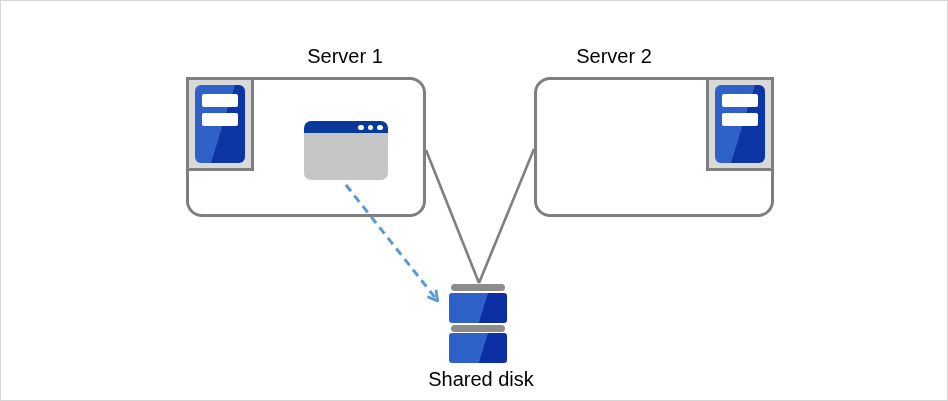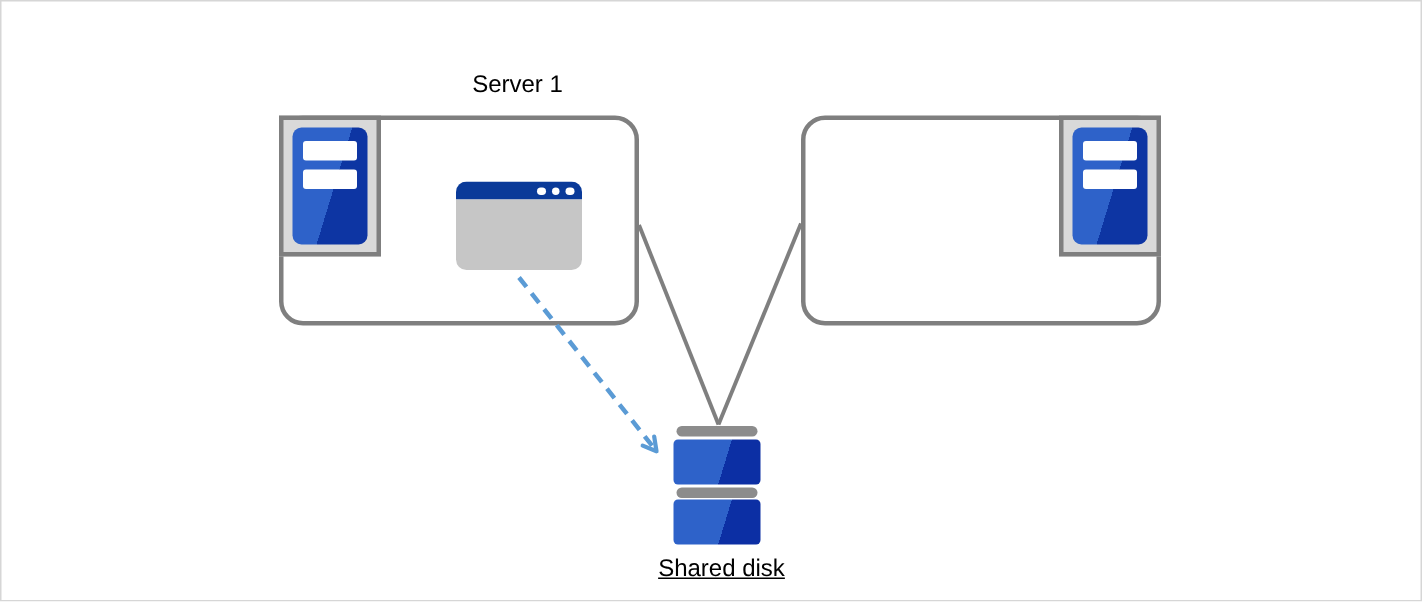--- a/index.html
+++ b/index.html
@@ -7,21 +7,21 @@
     position:relative;
     width:948px;height:401px;
     background:#ffffff;
     border:1px solid #d6d6d6;
     box-sizing:border-box;
     font-family:"Liberation Sans", sans-serif;
     overflow:hidden;
   }
   .label{
     position:absolute;
-    font-size:16px;
+    font-size:20px;
     color:#000;
     text-align:center;
     width:140px;
     line-height:23px;
     white-space:nowrap;
   }
   
   .server-box{
     position:absolute;
     width:240px;height:140px;
@@ -120,21 +120,22 @@
       <marker id="openArrow" viewBox="0 0 12 12" refX="9" refY="6" markerWidth="13" markerHeight="13" orient="auto" markerUnits="userSpaceOnUse">
         <path d="M2,1.5 L10,6 L2,10.5" fill="none" stroke="#5b9bd5" stroke-width="2.6" stroke-linecap="round" stroke-linejoin="round"></path>
       </marker>
     </defs>
     <line x1="425" y1="149" x2="478" y2="282" stroke="#7f7f7f" stroke-width="2.6"></line>
     <line x1="533" y1="148" x2="478" y2="282" stroke="#7f7f7f" stroke-width="2.6"></line>
     <line x1="345" y1="184" x2="436" y2="299" stroke="#5b9bd5" stroke-width="3" stroke-dasharray="8 5.5" marker-end="url(#openArrow)"></line>
   </svg>
 
   <div class="label" style="left:274px;top:44px;">Server 1</div>
-  <div class="label" style="left:410px;top:367px;text-decoration:underline;">Shared disk</div>
+  <div class="label" style="left:543px;top:44px;">Server 2</div>
+  <div class="label" style="left:410px;top:367px;">Shared disk</div>
 
   <div class="server-box" id="server1-box"></div>
   <div class="server-icon-frame" id="server1-icon">
     <div class="tower">
       <div class="bar bar1"></div>
       <div class="bar bar2"></div>
     </div>
   </div>
 
   <div class="app-window">

